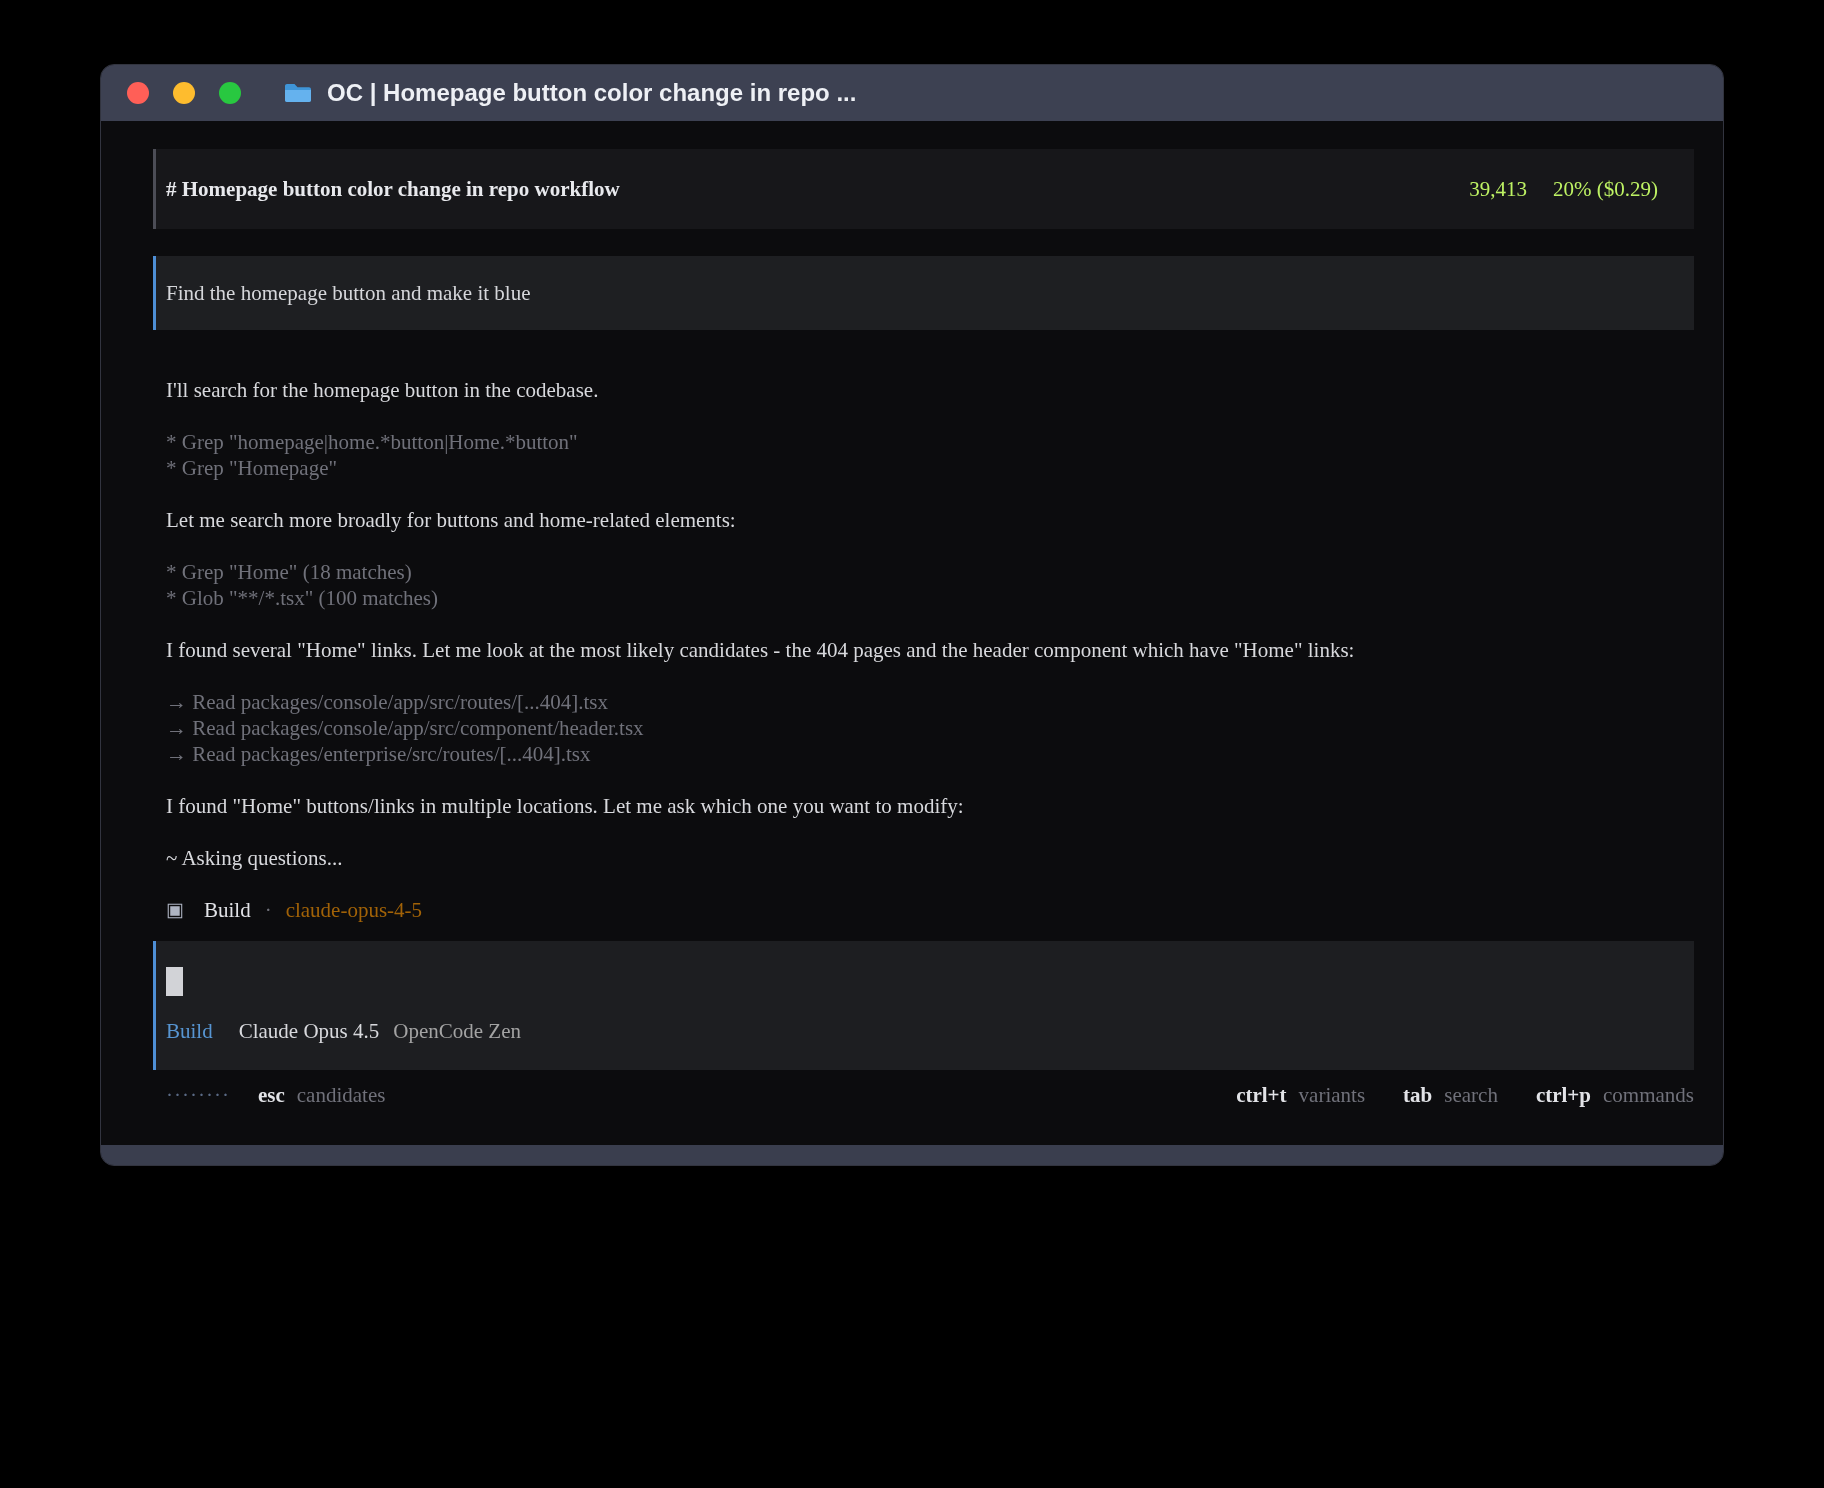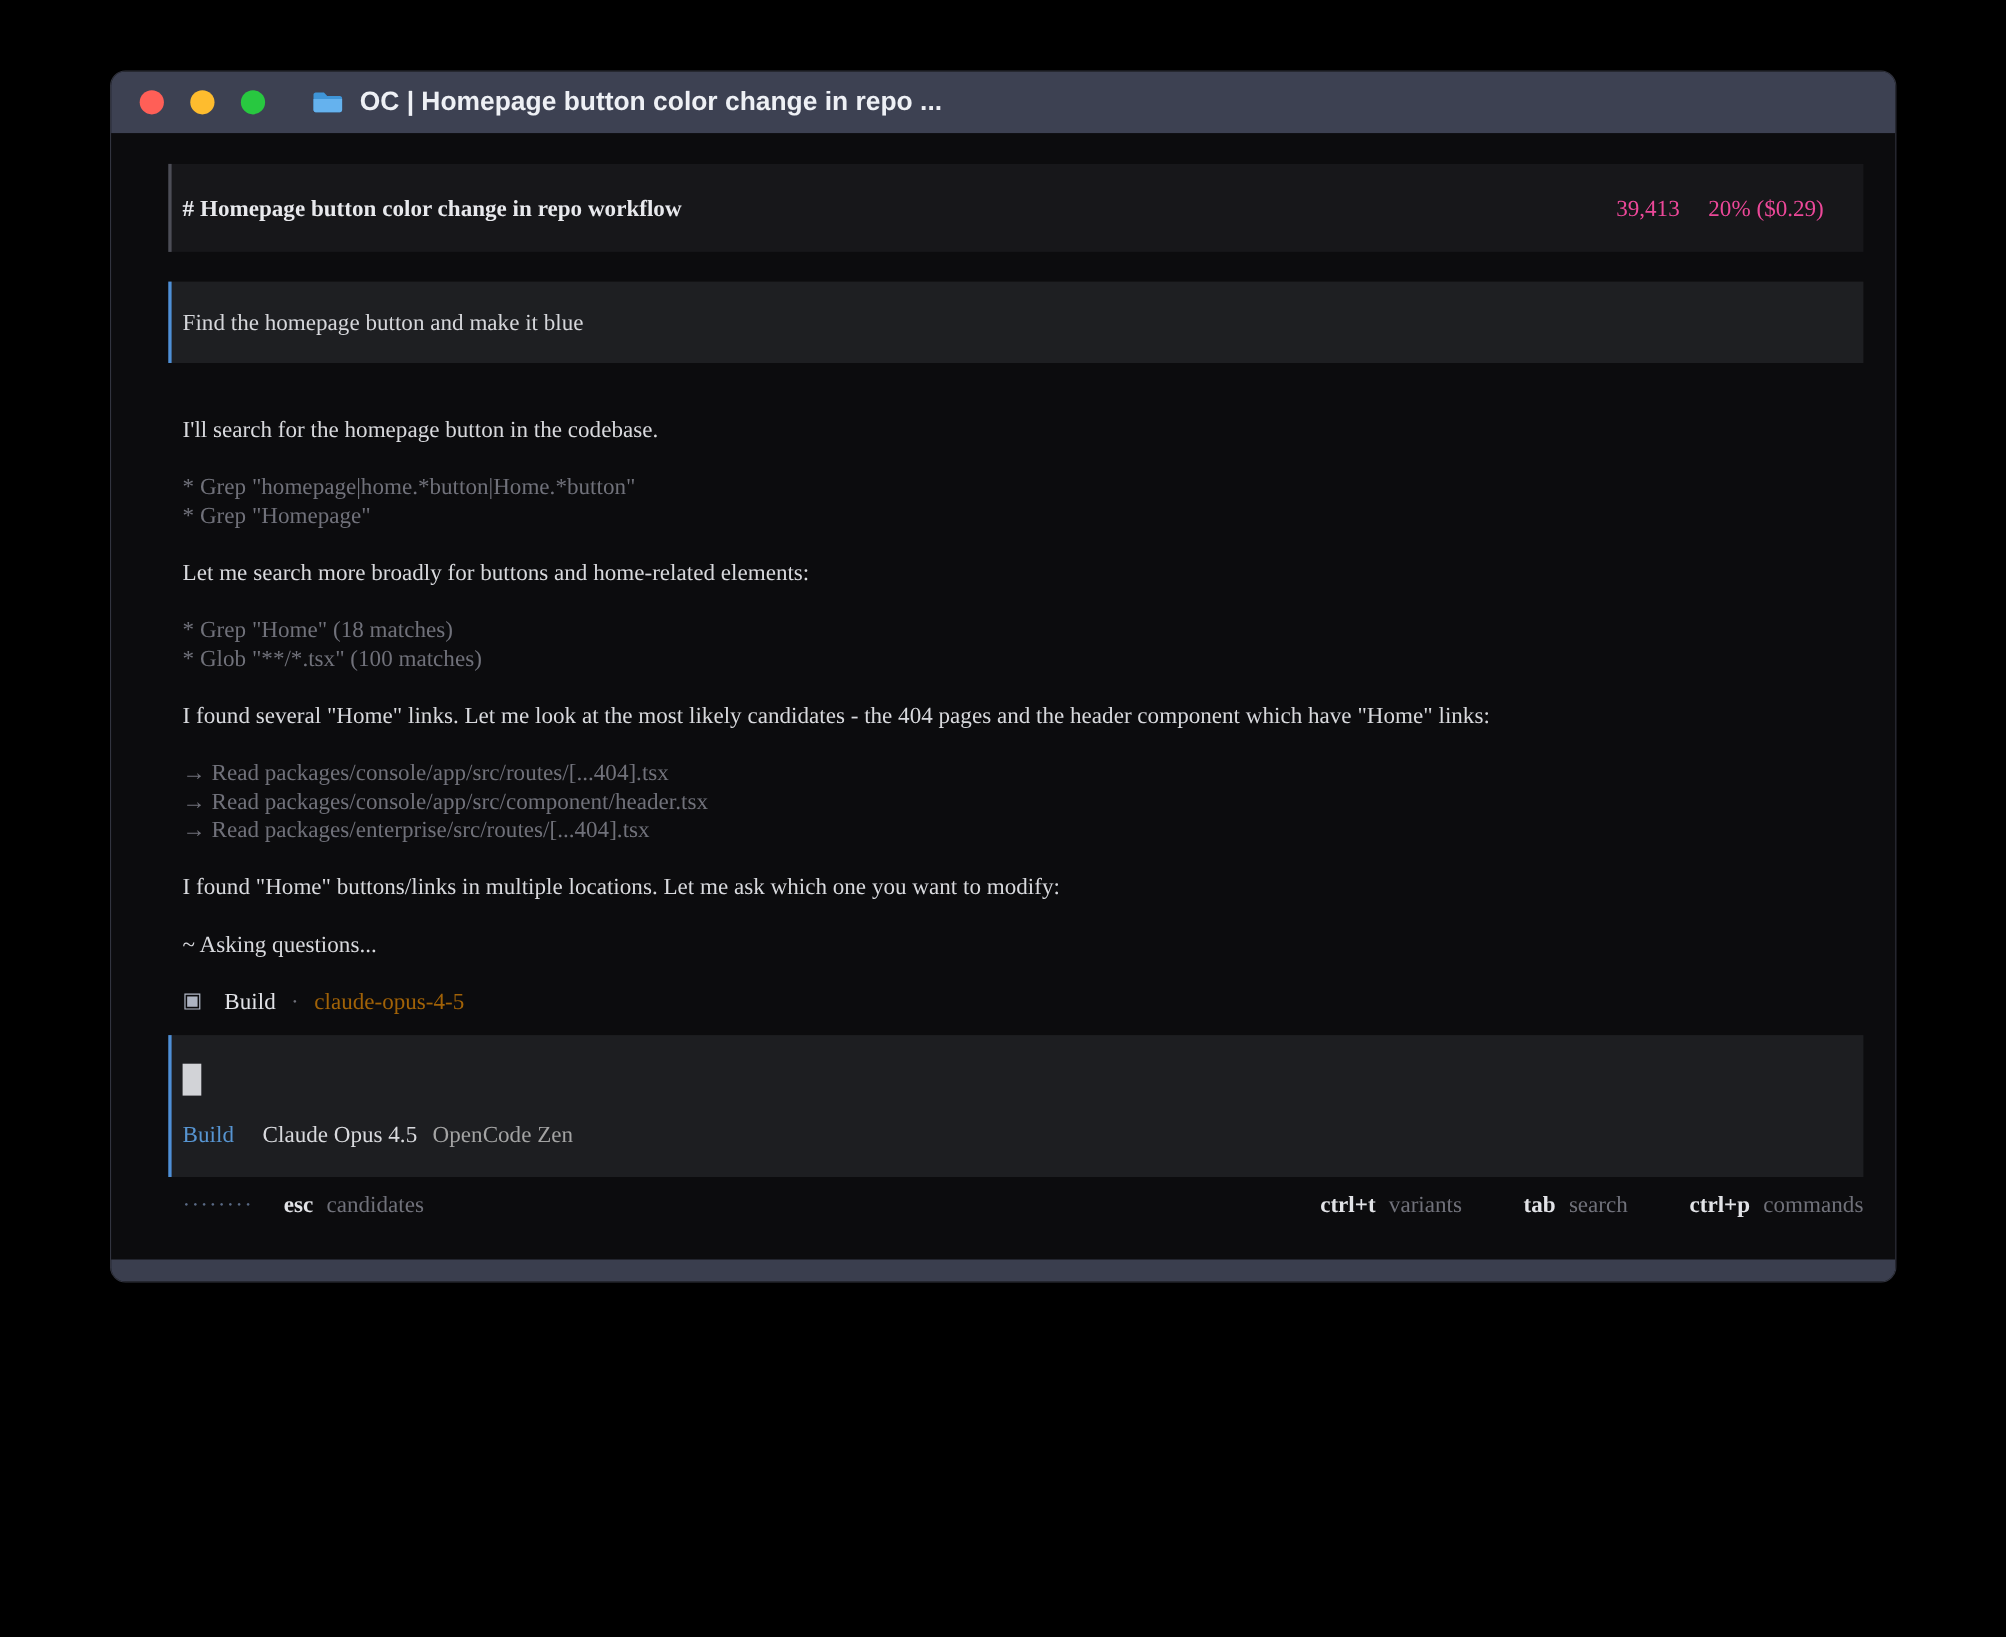--- a/index.html
+++ b/index.html
@@ -53,21 +53,21 @@
     padding: 27px 36px 27px 10px;
     display: flex;
     justify-content: space-between;
     align-items: center;
     font-weight: bold;
     color: #e8e9ed;
   }
   .stats {
     display: flex; gap: 26px;
     font-weight: normal;
-    color: #ec4899;
+    color: #bef264;
     white-space: nowrap;
   }
   .user-msg {
     margin-top: 27px;
     background: #1e1f22;
     border-left-color: #4e8fd6;
     padding: 24px 36px 24px 10px;
     color: #d6d7db;
   }
   .transcript { padding: 27px 0 0 13px; margin-top: 20px; }
@@ -105,21 +105,21 @@
     padding-left: 13px;
     display: flex;
     justify-content: space-between;
     align-items: center;
   }
   .sb-left { display: flex; align-items: center; gap: 28px; }
   .spinner { color: #5a6a85; letter-spacing: 1px; }
   .kgroup { display: flex; gap: 12px; white-space: nowrap; }
   .key  { color: #e2e3e7; font-weight: bold; }
   .hint { color: #70717a; }
-  .sb-right { display: flex; gap: 56px; }
+  .sb-right { display: flex; gap: 38px; }
   
   .window-footer {
     position: absolute;
     left: 0; right: 0; bottom: 0;
     height: 20px;
     background: #3a3e4e;
   }
 </style>
 </head>
 <body>

